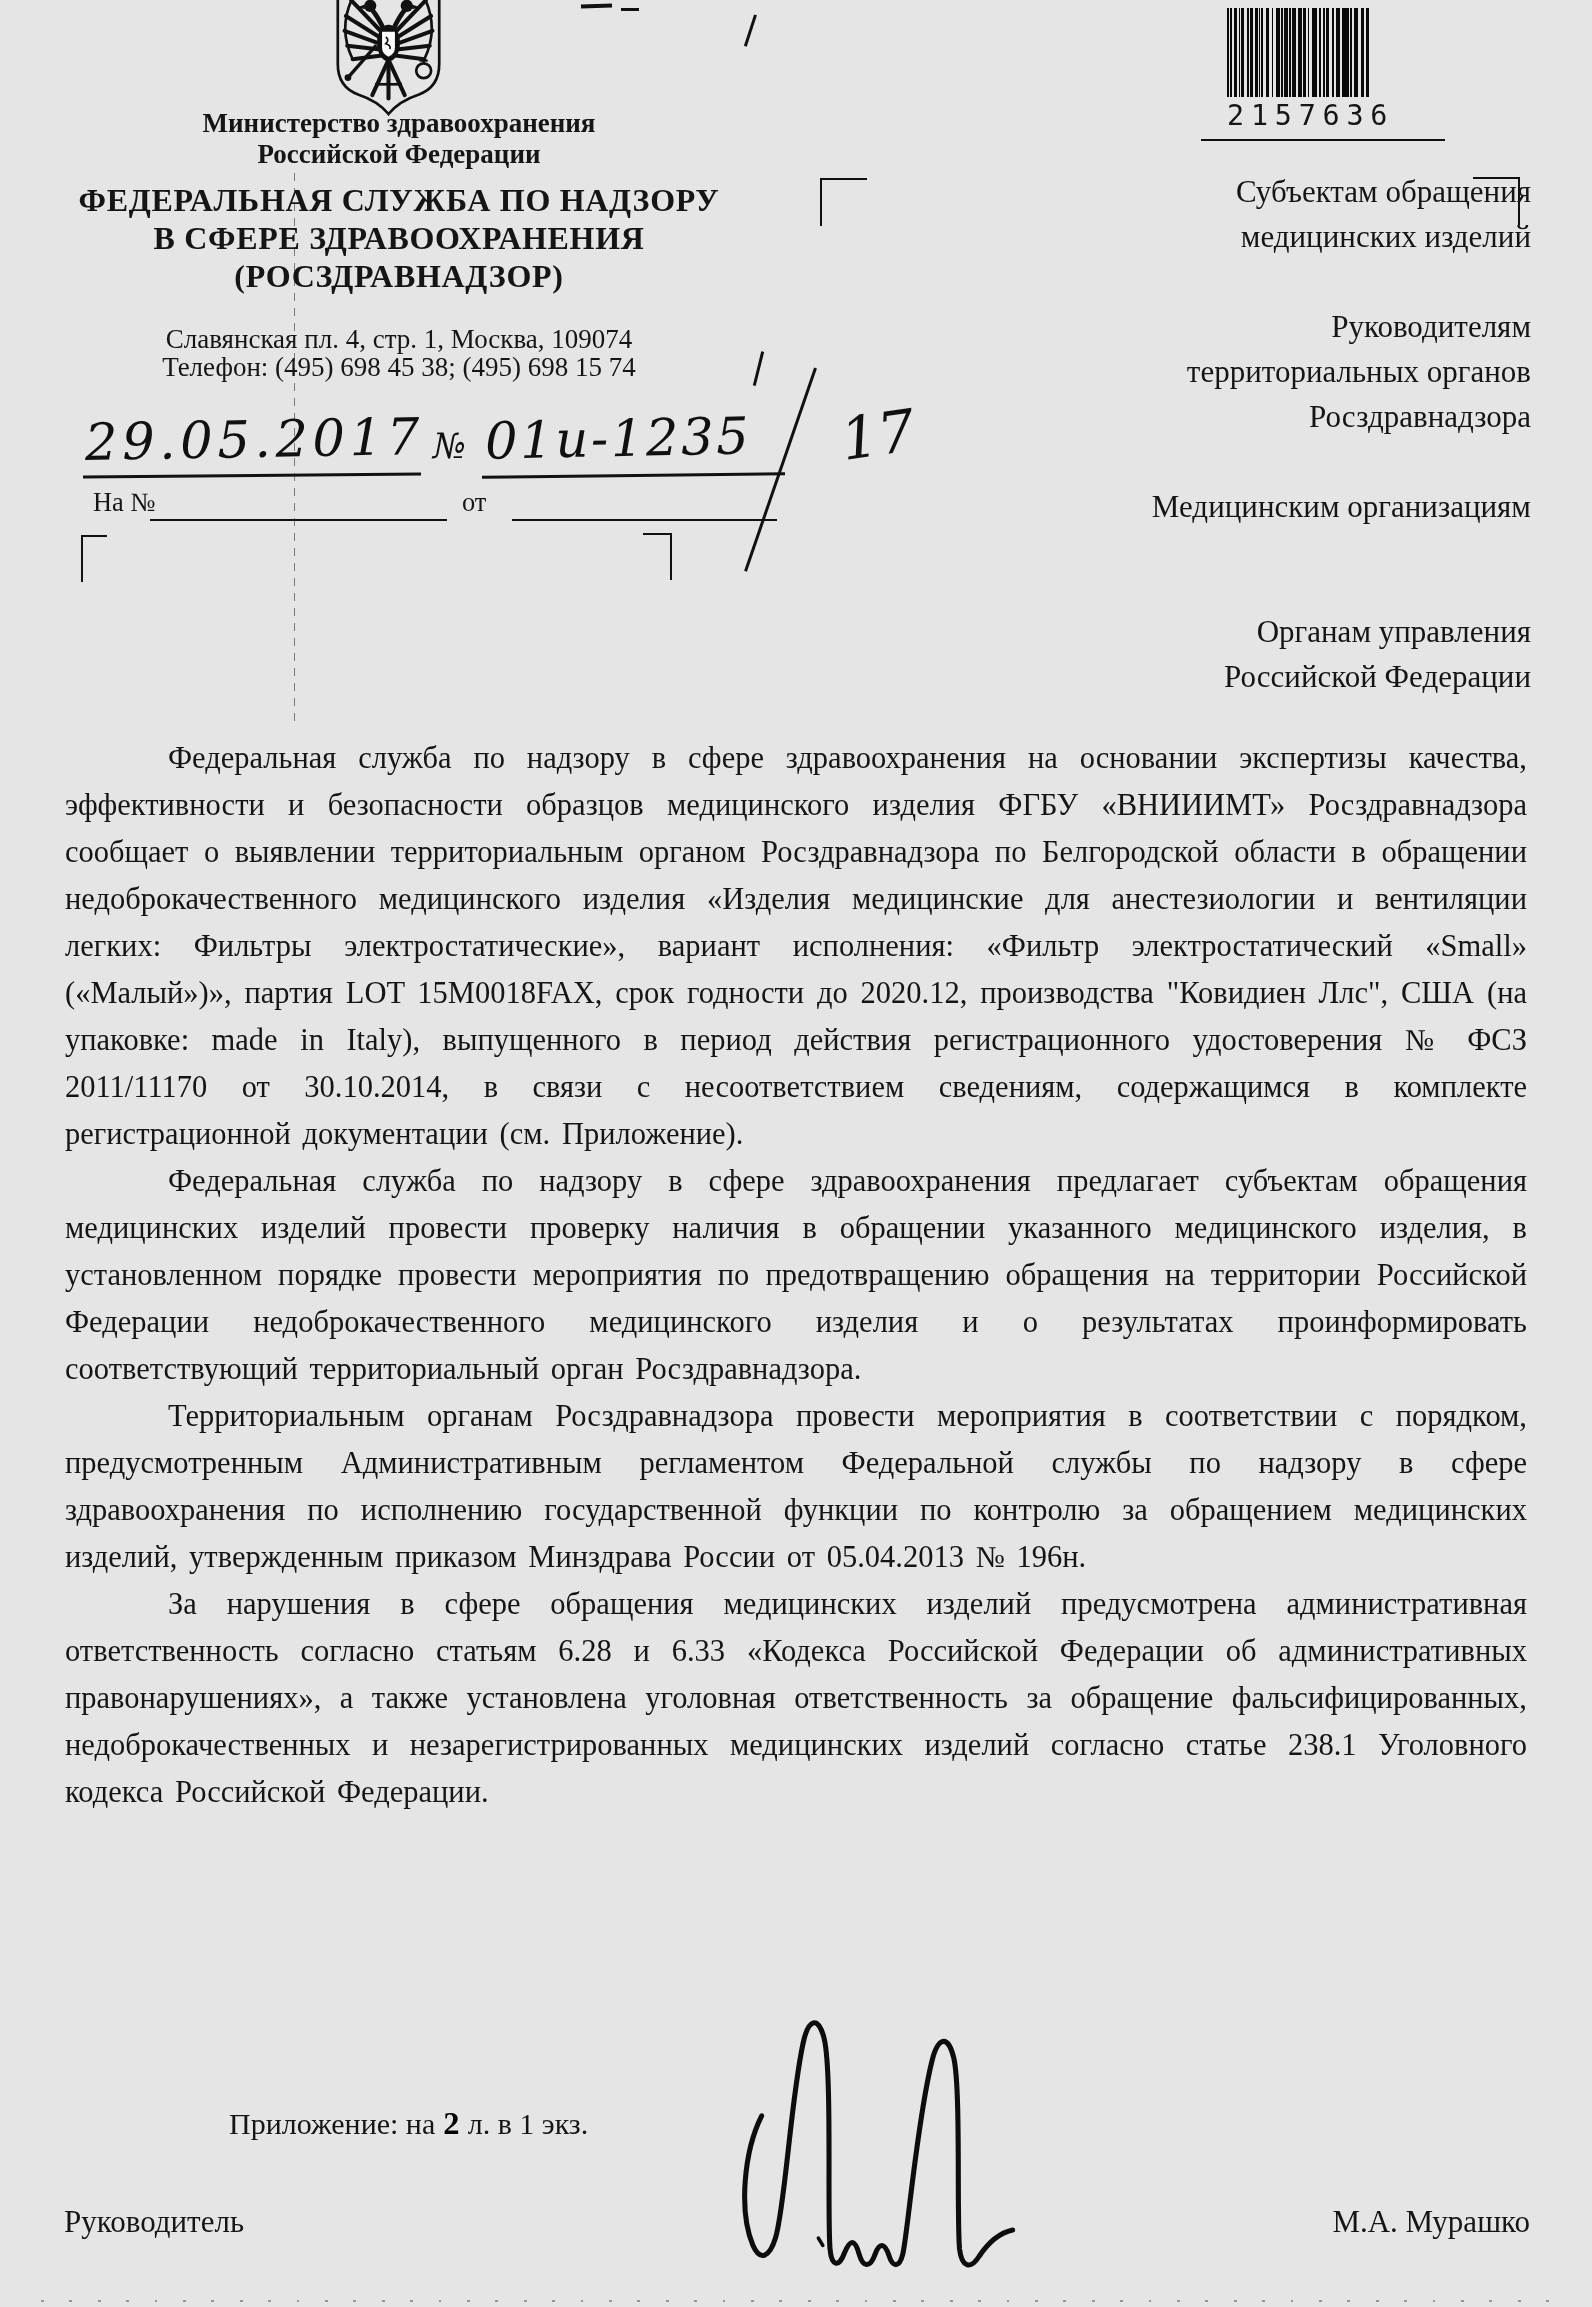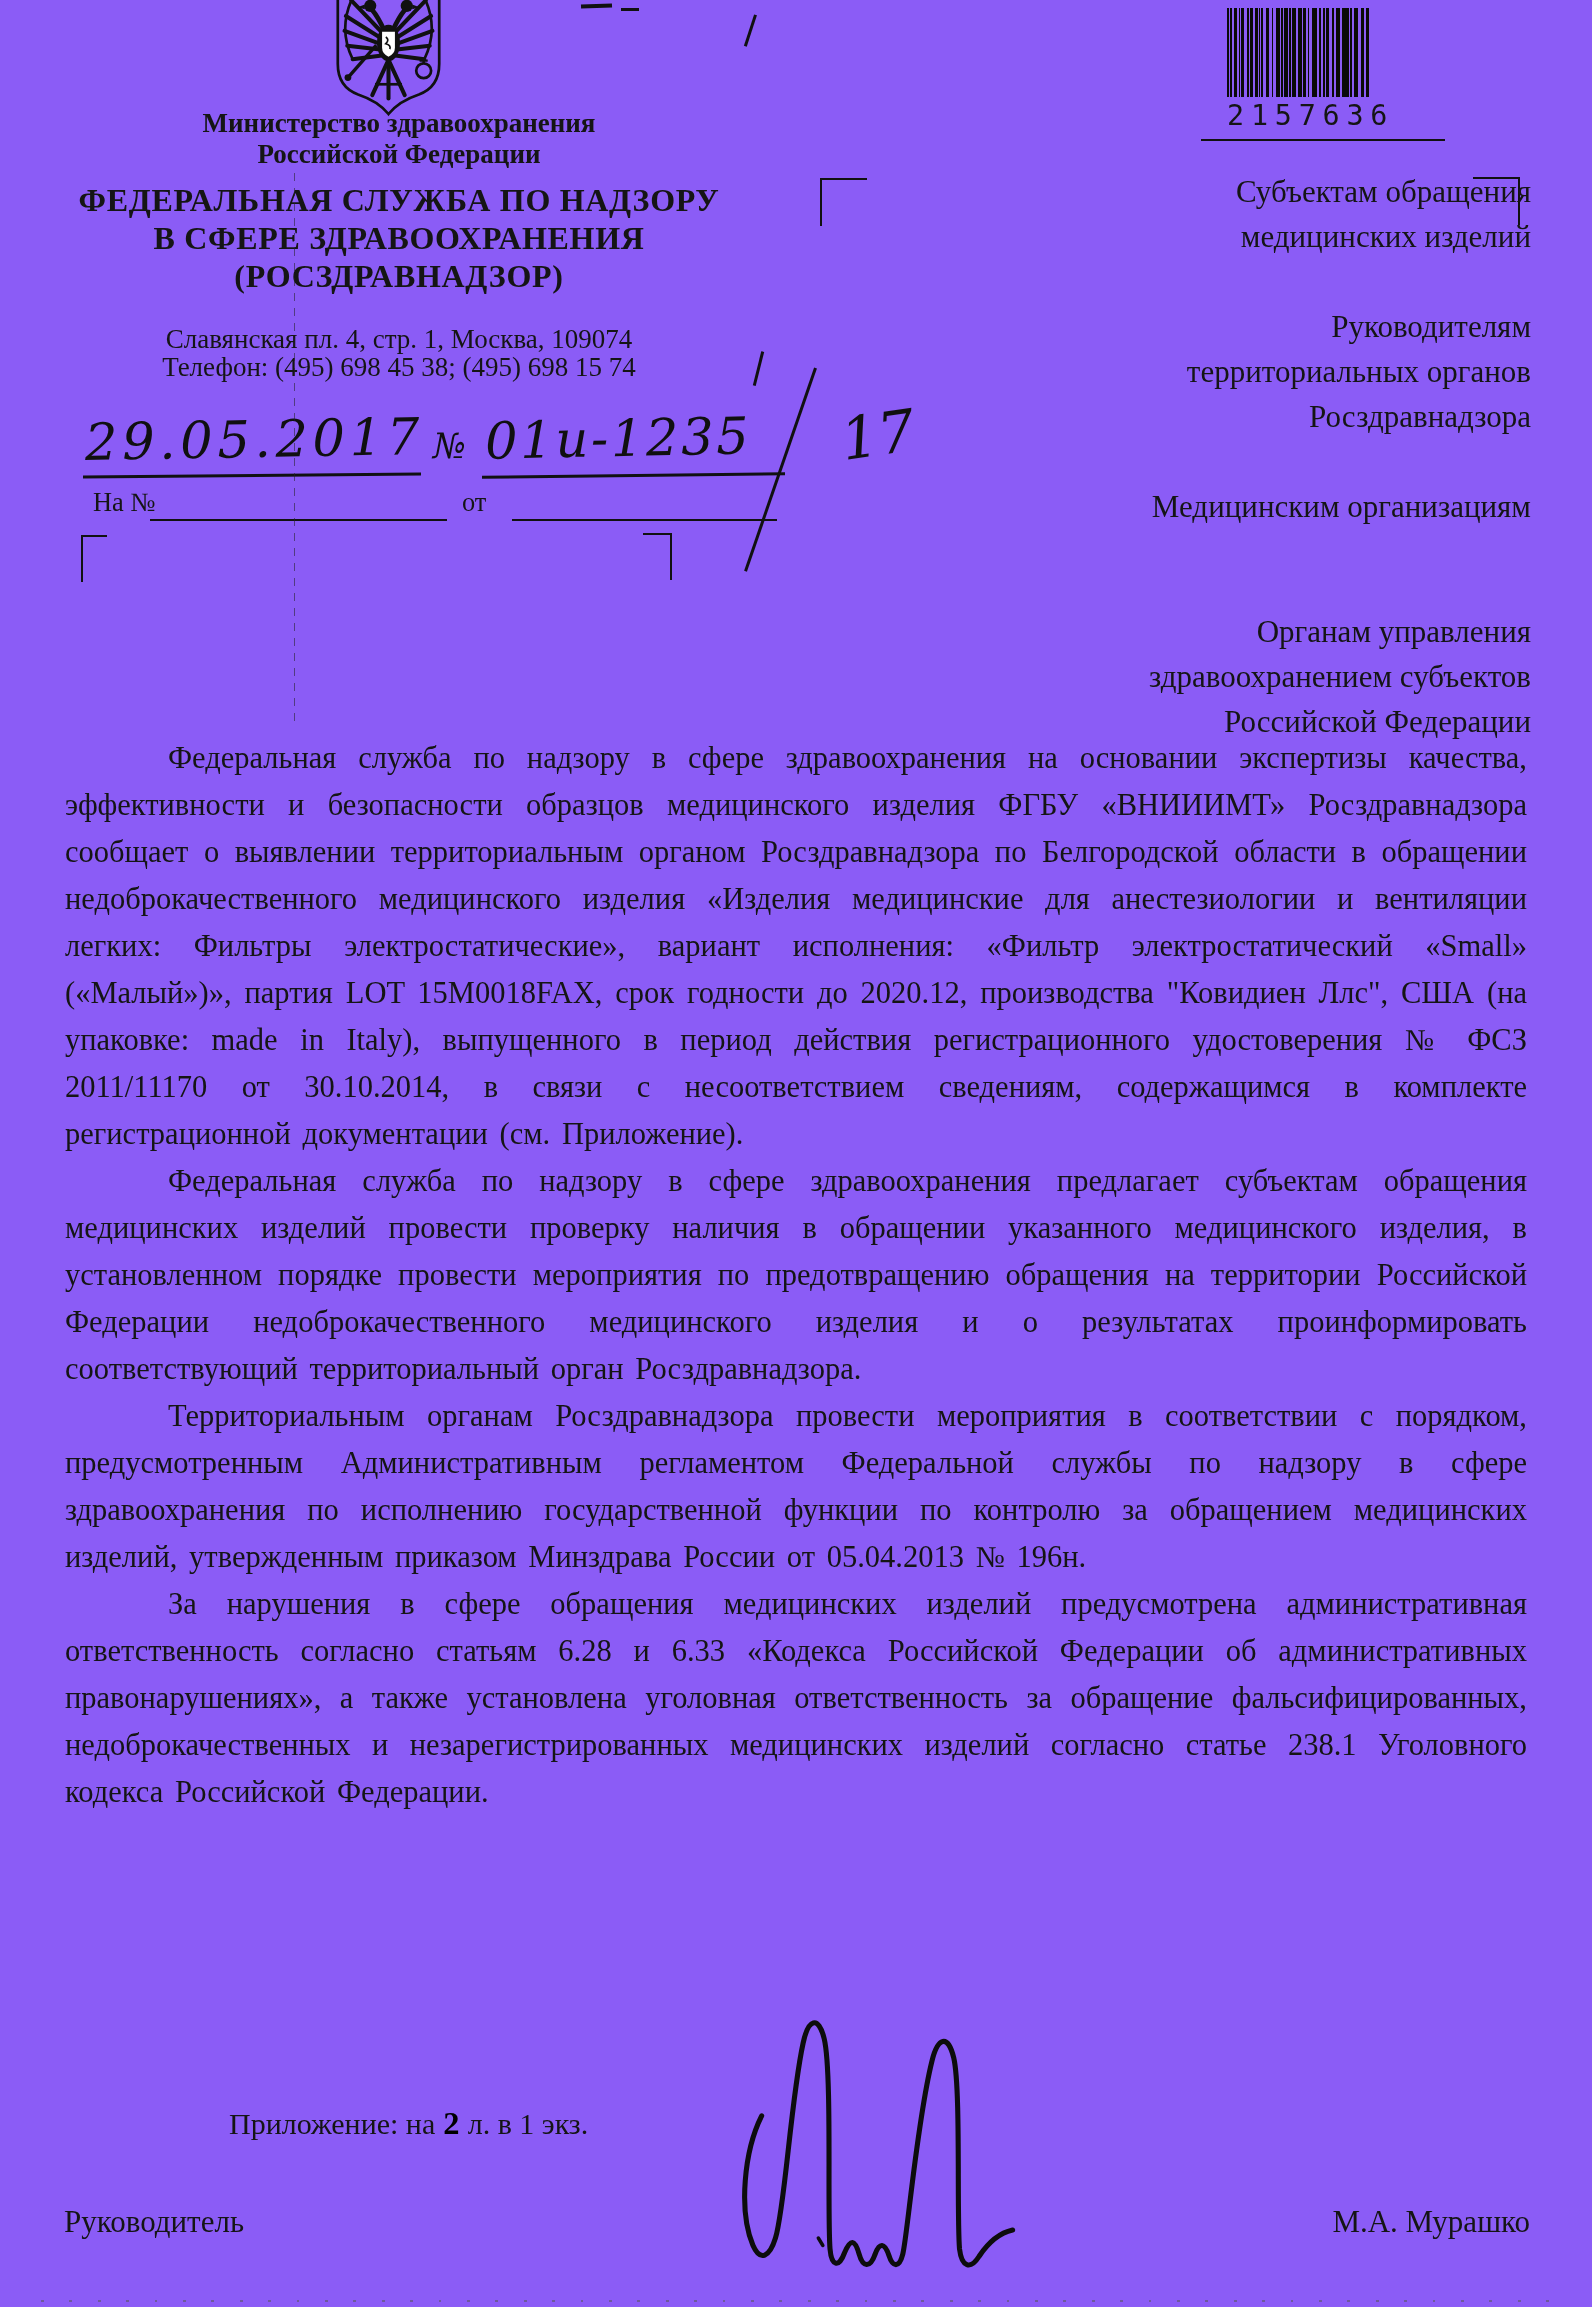--- a/index.html
+++ b/index.html
@@ -1,17 +1,17 @@
 <!DOCTYPE html>
 <html style="font-size:10.8px"><head>
 <meta charset="utf-8">
 <style>
   html,body{margin:0;padding:0;background:#888;}
   .page{
-    position:relative; width:1592px; height:2307px; background:#8b5cf6;
+    position:relative; width:1592px; height:2307px; background:#e5e5e5;
     overflow:hidden; font-family:"Liberation Serif","DejaVu Serif",serif;
     color:#151515; margin:0 auto;
   }
   .abs{position:absolute;}
   .center{text-align:center;}
 
   
   .emblem-box{left:329px; top:-39px; width:119px; height:160px; overflow:hidden;}
   .ministry{left:74px; top:108px; width:650px; font-weight:bold; font-size:27px; line-height:31px;}
   .service{left:54px; top:181px; width:690px; font-weight:bold; font-size:32px; line-height:38px; letter-spacing:0.7px;}
@@ -157,21 +157,20 @@
     <div class="grp">
       <div>Руководителям</div>
       <div>территориальных органов</div>
       <div>Росздравнадзора</div>
     </div>
     <div class="grp g2">
       <div>Медицинским организациям</div>
     </div>
     <div class="grp">
       <div>Органам управления</div>
-      <div>здравоохранением субъектов</div>
       <div>Российской Федерации</div>
     </div>
   </div>
 
   <div class="abs hand hw-date">29.05.2017</div>
   <div class="abs hand hw-nosign">№</div>
   <div class="abs hand hw-number">01и-1235</div>
   <div class="abs hand hw-suffix">17</div>
   <div class="hline date-line"></div>
   <div class="hline num-line"></div>

